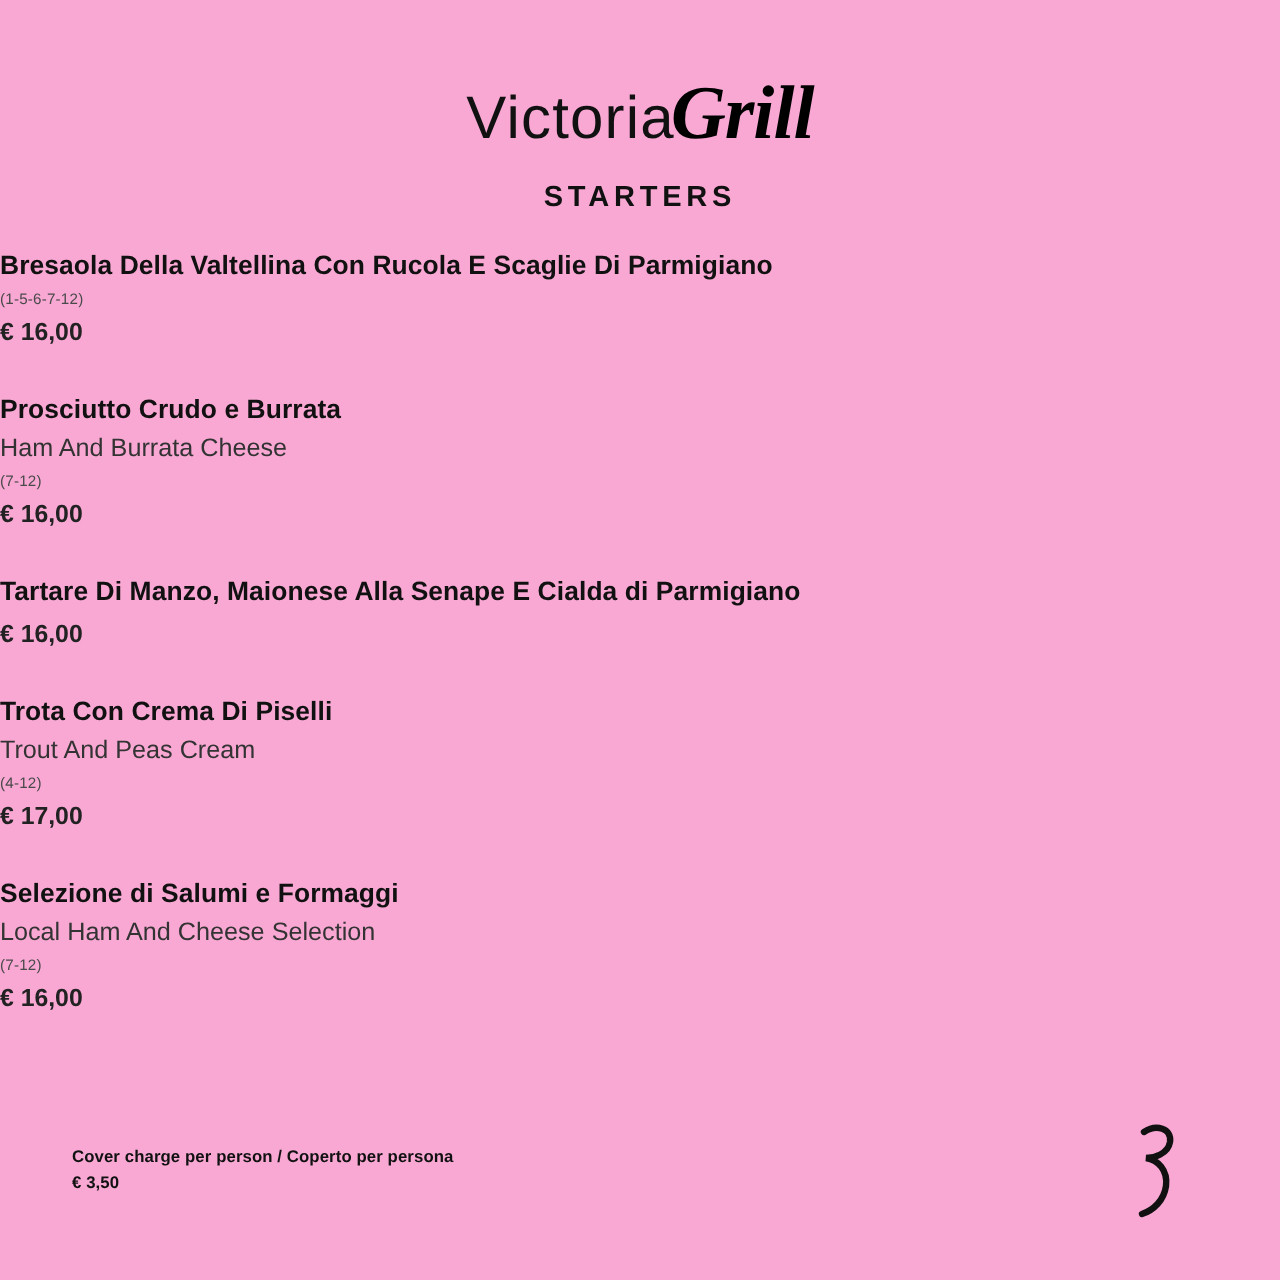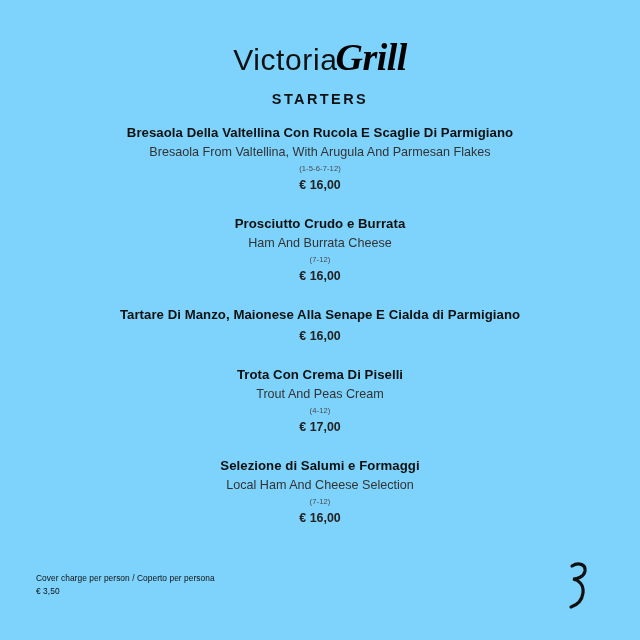--- a/index.html
+++ b/index.html
@@ -4,21 +4,21 @@
 <style>
   html, body {
     margin: 0;
     padding: 0;
     background: #ffffff;
   }
   .page {
     position: relative;
     width: 640px;
     height: 640px;
-    background: #7dd3fc;
+    background: #f9a8d4;
     overflow: hidden;
     font-family: "Liberation Sans", sans-serif;
     color: #1a1a1a;
   }
 
   
   .logo {
     text-align: center;
     padding-top: 38px;
     line-height: 1;
@@ -51,21 +51,20 @@
     letter-spacing: 2.4px;
     color: #111111;
     margin-top: 15px;
   }
 
   
   .menu {
     margin-top: 17px;
   }
   .item {
-    text-align: center;
     margin-bottom: 22px;
   }
   .item-name {
     font-size: 13.2px;
     font-weight: 700;
     color: #111111;
     line-height: 1.38;
     letter-spacing: 0.05px;
   }
   .item-desc {
@@ -92,21 +91,21 @@
   }
 
   
   .footer {
     position: absolute;
     left: 36px;
     bottom: 42px;
   }
   .footer-line {
     font-size: 8.4px;
-    font-weight: 400;
+    font-weight: 700;
     color: #111111;
     line-height: 1.55;
     letter-spacing: 0.05px;
     white-space: nowrap;
   }
   .corner-mark {
     position: absolute;
     right: 38px;
     bottom: 28px;
     width: 44px;
@@ -126,21 +125,20 @@
   <div class="logo">
     <span class="logo-victoria">Victoria</span><span class="logo-grill">Grill</span>
   </div>
 
   <div class="section-title">STARTERS</div>
 
   <div class="menu">
 
     <div class="item">
       <div class="item-name">Bresaola Della Valtellina Con Rucola E Scaglie Di Parmigiano</div>
-      <div class="item-desc">Bresaola From Valtellina, With Arugula And Parmesan Flakes</div>
       <div class="item-allergens">(1-5-6-7-12)</div>
       <div class="item-price">€ 16,00</div>
     </div>
 
 
     <div class="item">
       <div class="item-name">Prosciutto Crudo e Burrata</div>
       <div class="item-desc">Ham And Burrata Cheese</div>
       <div class="item-allergens">(7-12)</div>
       <div class="item-price">€ 16,00</div>

